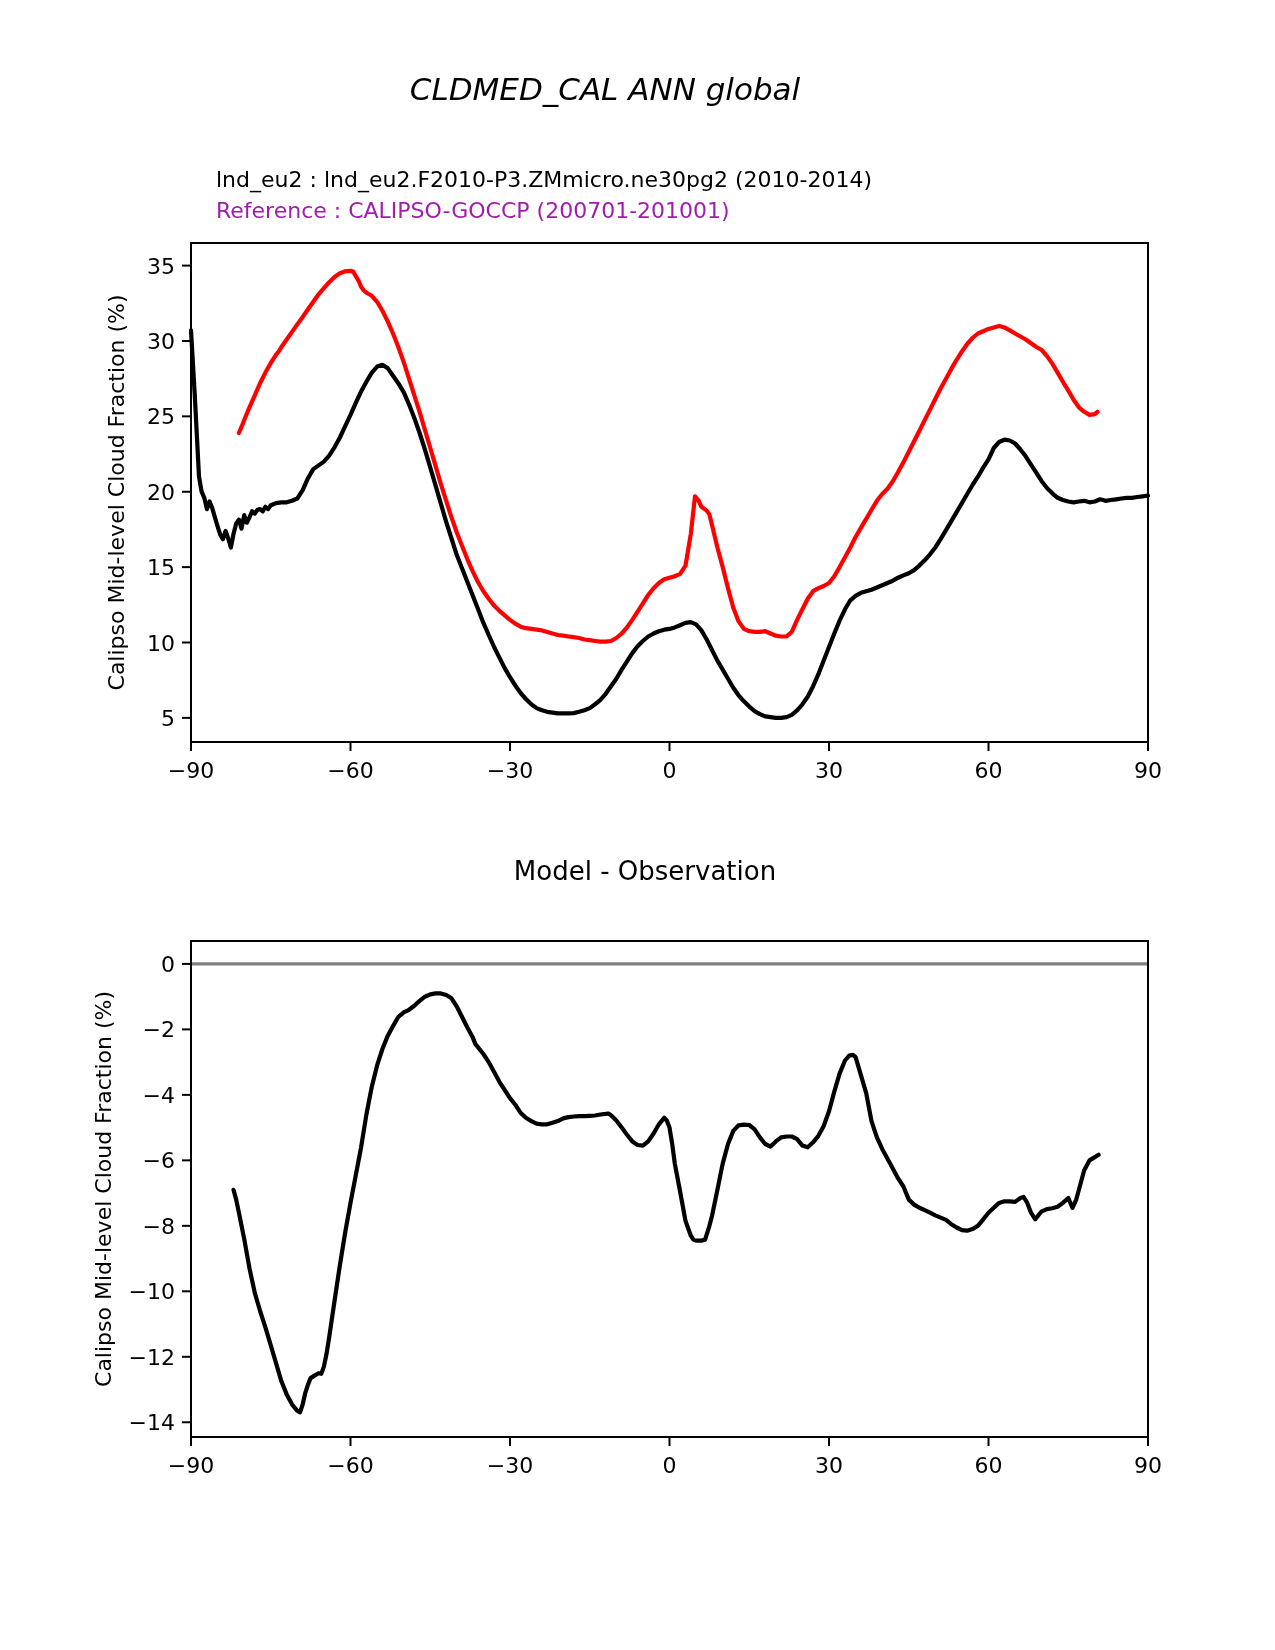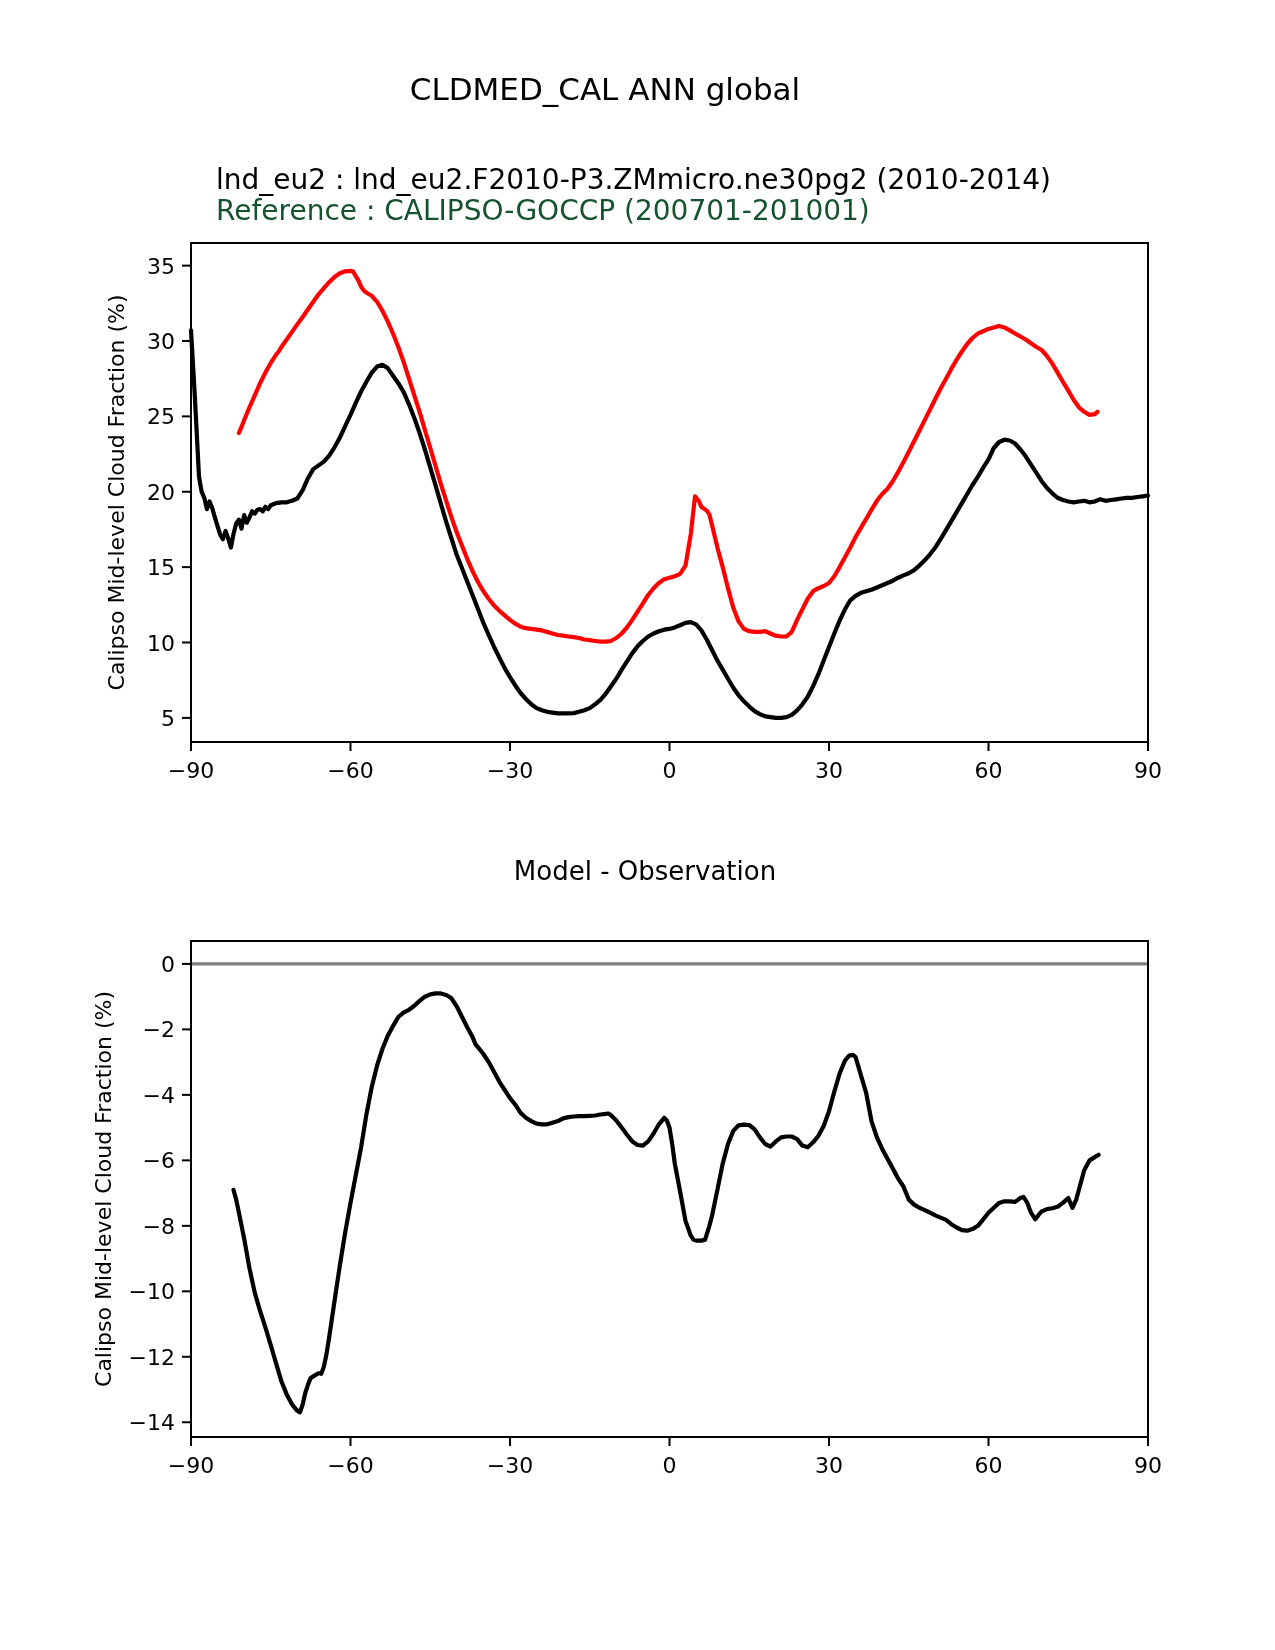--- a/index.html
+++ b/index.html
@@ -7,25 +7,25 @@
     position:relative;
     width:1275px;height:1650px;
     background:#ffffff;
     font-family:"DejaVu Sans","Liberation Sans",sans-serif;
     color:#000;
     overflow:hidden;
   }
   .fig-title{
     position:absolute;top:70px;left:605px;
     transform:translateX(-50%);
-    font-size:31px;line-height:38px;white-space:nowrap;
+    font-size:31px;line-height:38px;white-space:nowrap;font-style:italic;
   }
-  .subtitle{position:absolute;left:216px;font-size:28px;line-height:28px;white-space:nowrap;}
+  .subtitle{position:absolute;left:216px;font-size:22px;line-height:28px;white-space:nowrap;}
   .subtitle.model{top:166px;color:#000000;}
-  .subtitle.ref{top:197px;color:#14532d;}
+  .subtitle.ref{top:197px;color:#a21caf;}
   .axes-title{position:absolute;font-size:26px;line-height:26px;white-space:nowrap;transform:translateX(-50%);}
   .axes-title.bottom{top:858px;left:645px;}
   svg{position:absolute;overflow:visible;}
   #chart-top{left:191px;top:243px;}
   #chart-bottom{left:191px;top:941px;}
   text{font-family:"DejaVu Sans","Liberation Sans",sans-serif;fill:#000;}
 </style>
 </head>
 <body>
 

